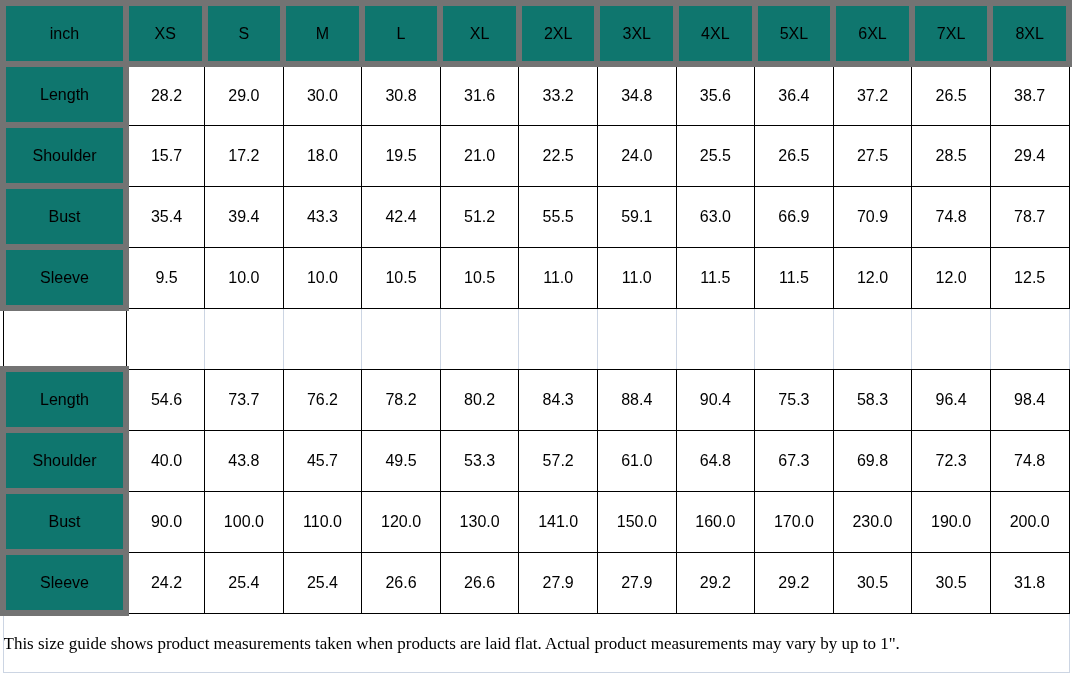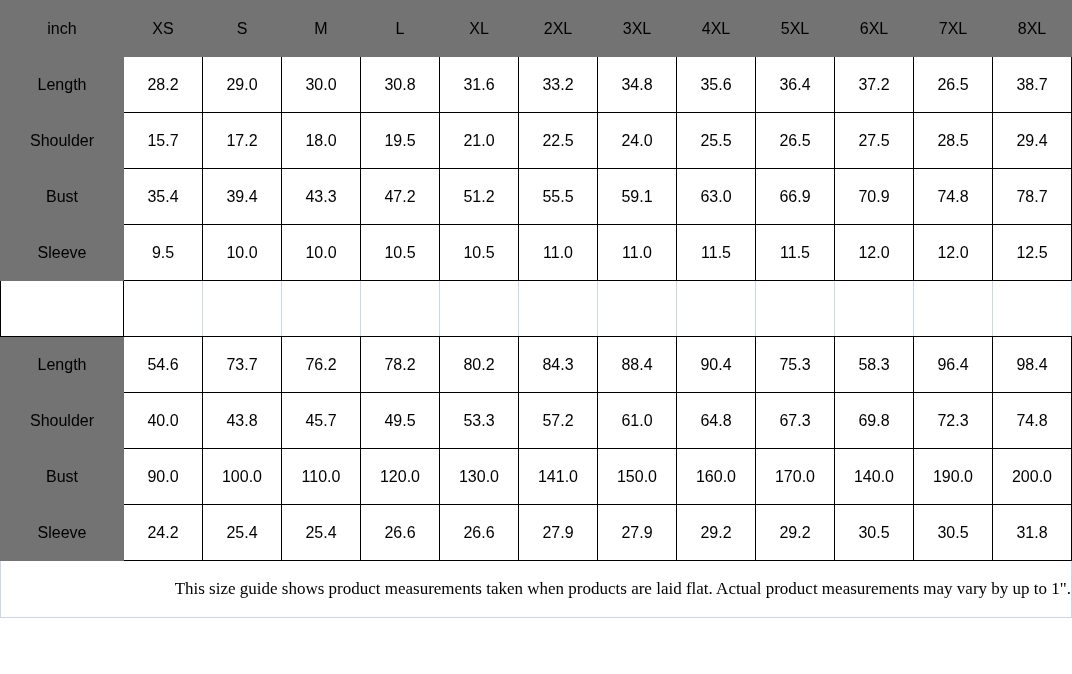--- a/index.html
+++ b/index.html
@@ -21,22 +21,22 @@
   col.label-col { width: 123px; }
   td {
     height: 55px;
     text-align: center;
     vertical-align: middle;
     padding: 0;
     overflow: hidden;
     white-space: nowrap;
   }
   td.head {
-    background: #737373;
-    border: 1px solid #737373;
+    background: #0f766e;
+    border: 6px solid #737373;
   }
   td.cell {
     background: #ffffff;
     border: 1px solid #000000;
   }
   td.spacer {
     background: #ffffff;
     border-top: 1px solid #000000;
     border-bottom: 1px solid #000000;
     border-left: 1px solid #ccd5e3;
@@ -49,21 +49,21 @@
   tfoot td.note {
     height: 56px;
     background: #ffffff;
     border-top: 1px solid #000000;
     border-left: 1px solid #ccd5e3;
     border-right: 1px solid #ccd5e3;
     border-bottom: 1px solid #ccd5e3;
     font-family: "Liberation Serif", serif;
     font-size: 17px;
     color: #000000;
-    text-align: right;
+    text-align: left;
     vertical-align: middle;
   }
 </style>
 </head>
 <body>
 
 <table class="size-guide">
   <colgroup>
     <col class="label-col">
     <col span="12">
@@ -112,21 +112,21 @@
         <td class="cell">26.5</td>
         <td class="cell">27.5</td>
         <td class="cell">28.5</td>
         <td class="cell">29.4</td>
       </tr>
       <tr>
         <td class="head">Bust</td>
         <td class="cell">35.4</td>
         <td class="cell">39.4</td>
         <td class="cell">43.3</td>
-        <td class="cell">47.2</td>
+        <td class="cell">42.4</td>
         <td class="cell">51.2</td>
         <td class="cell">55.5</td>
         <td class="cell">59.1</td>
         <td class="cell">63.0</td>
         <td class="cell">66.9</td>
         <td class="cell">70.9</td>
         <td class="cell">74.8</td>
         <td class="cell">78.7</td>
       </tr>
       <tr>
@@ -193,21 +193,21 @@
         <td class="head">Bust</td>
         <td class="cell">90.0</td>
         <td class="cell">100.0</td>
         <td class="cell">110.0</td>
         <td class="cell">120.0</td>
         <td class="cell">130.0</td>
         <td class="cell">141.0</td>
         <td class="cell">150.0</td>
         <td class="cell">160.0</td>
         <td class="cell">170.0</td>
-        <td class="cell">140.0</td>
+        <td class="cell">230.0</td>
         <td class="cell">190.0</td>
         <td class="cell">200.0</td>
       </tr>
       <tr>
         <td class="head">Sleeve</td>
         <td class="cell">24.2</td>
         <td class="cell">25.4</td>
         <td class="cell">25.4</td>
         <td class="cell">26.6</td>
         <td class="cell">26.6</td>

